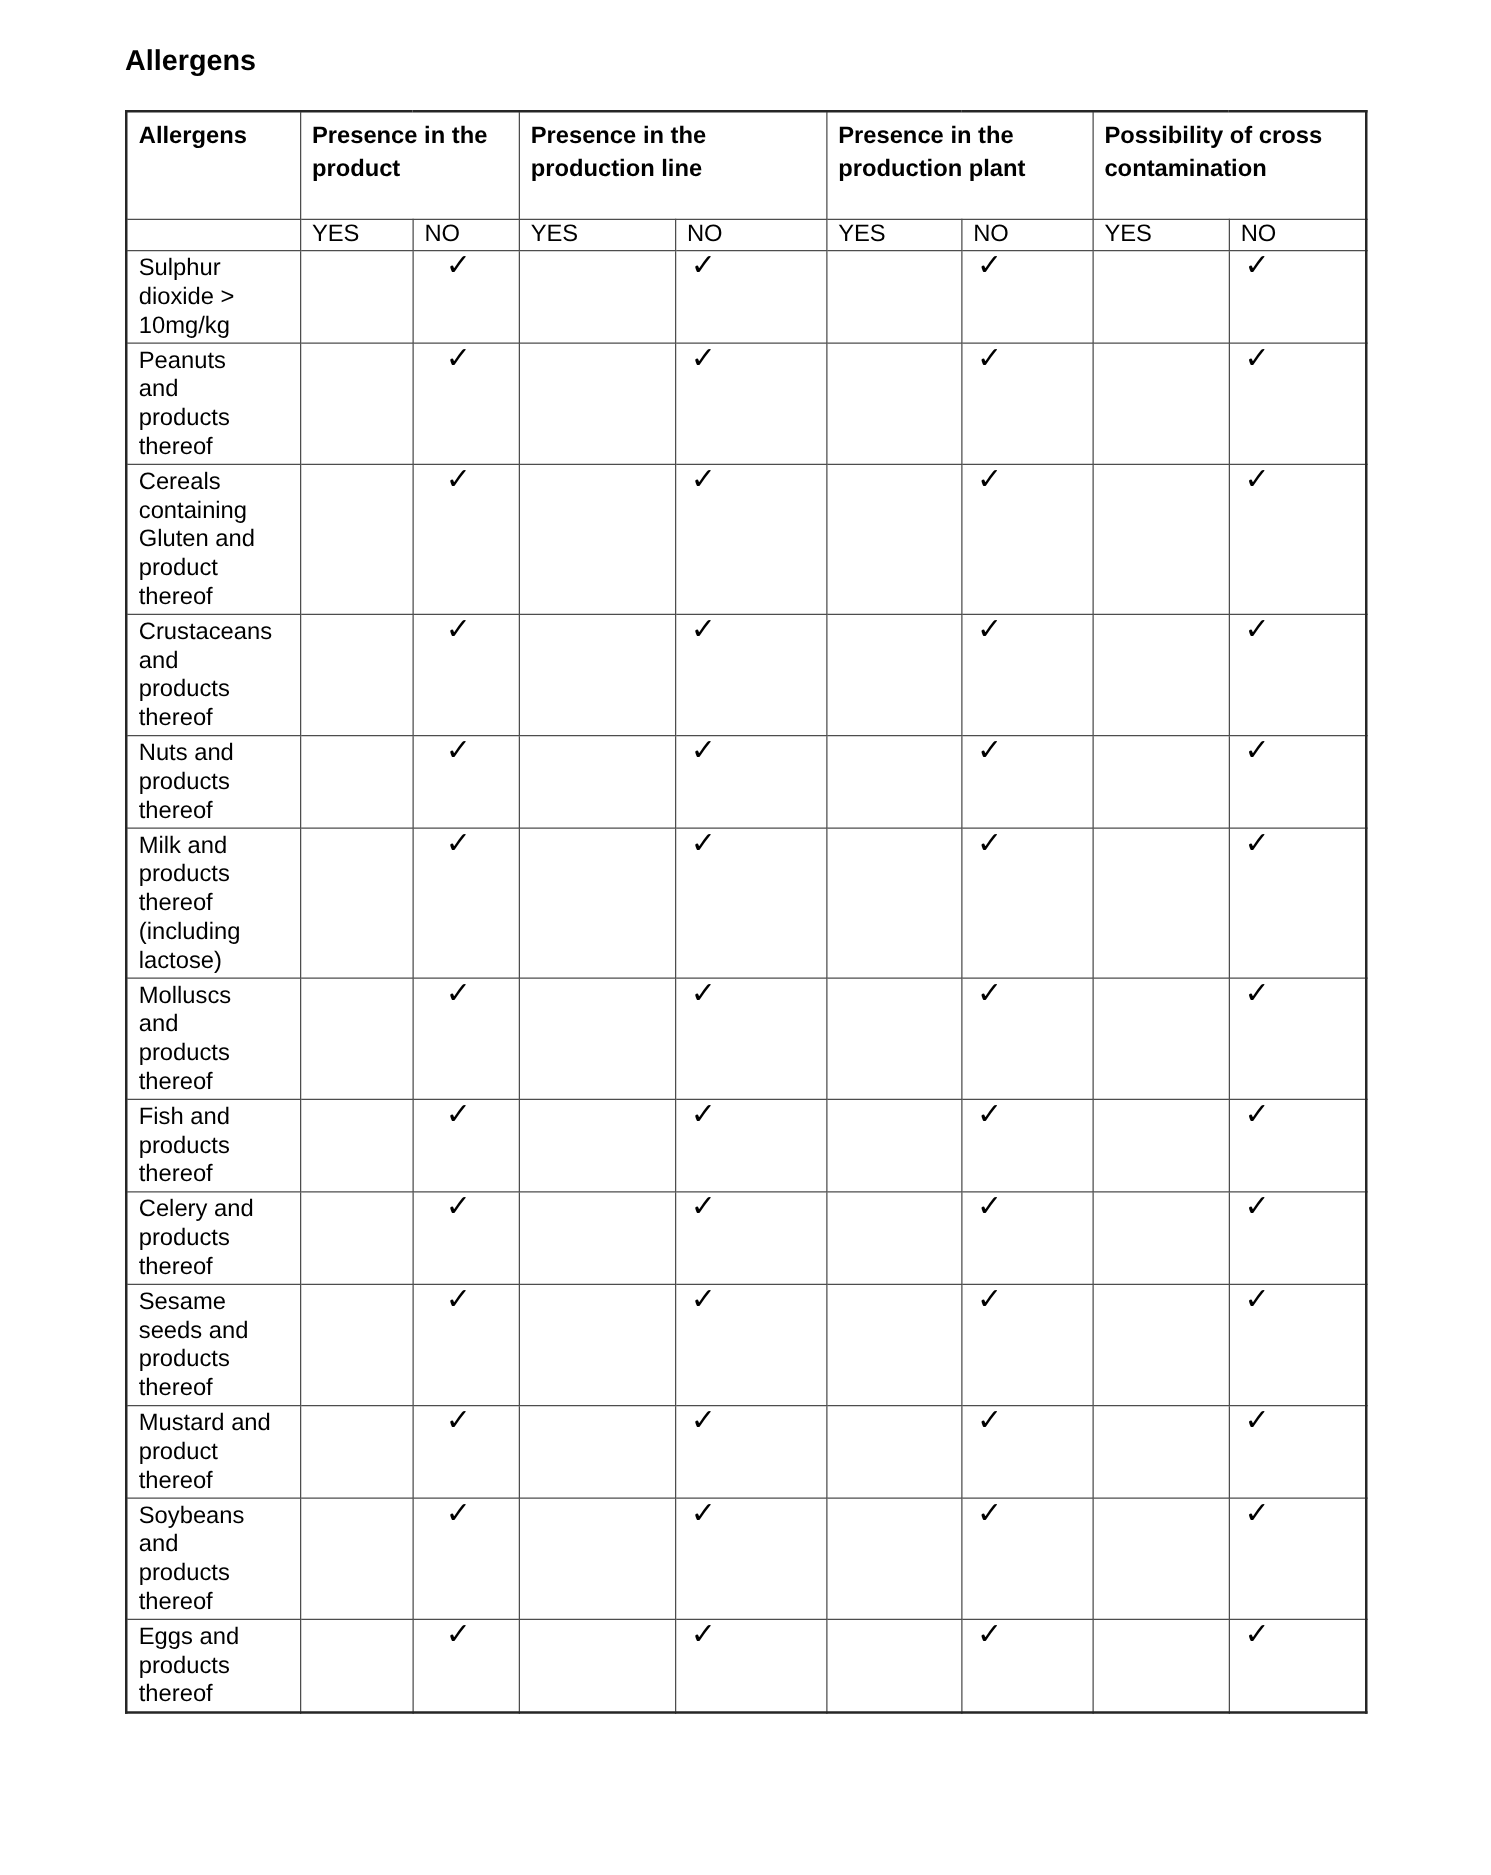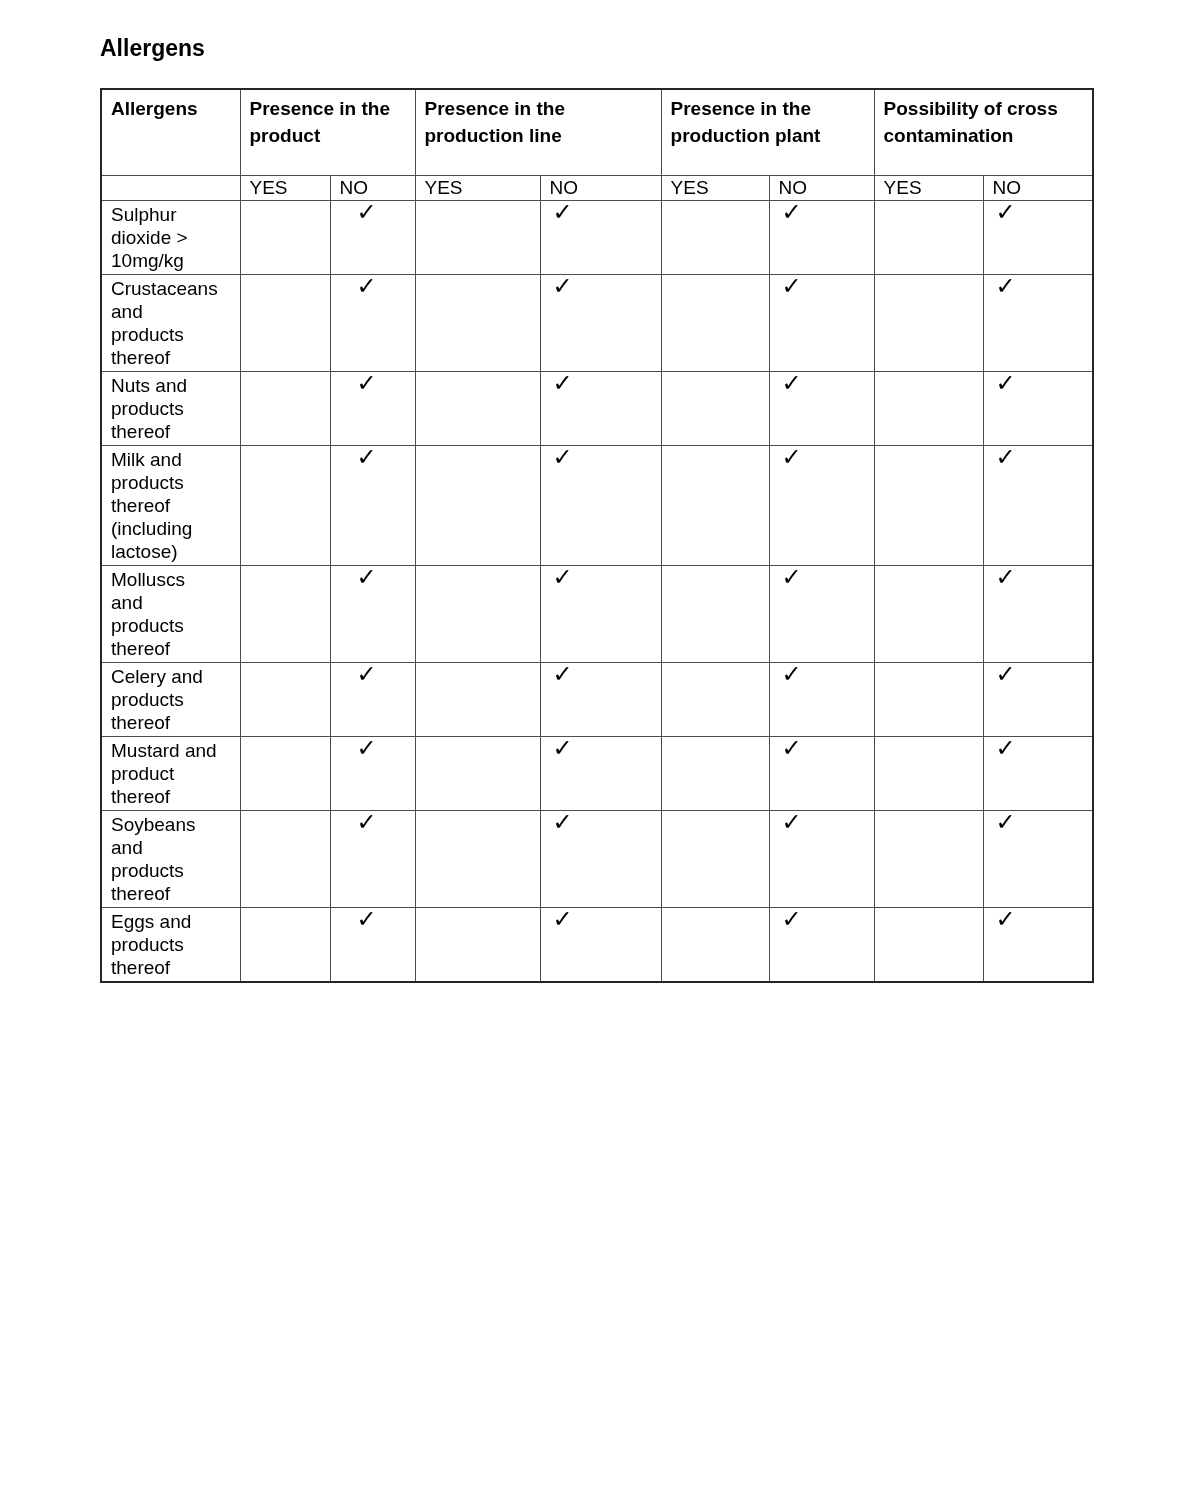--- a/index.html
+++ b/index.html
@@ -138,20 +138,49 @@
           <td class="check-cell"></td>
           <td class="check-cell indent-lg"><span class="check">✓</span></td>
           <td class="check-cell"></td>
           <td class="check-cell"><span class="check">✓</span></td>
           <td class="check-cell"></td>
           <td class="check-cell"><span class="check">✓</span></td>
           <td class="check-cell"></td>
           <td class="check-cell"><span class="check">✓</span></td>
         </tr>
         <tr>
+          <td class="label-cell">Peanuts
+and
+products
+thereof</td>
+          <td class="check-cell"></td>
+          <td class="check-cell indent-lg"><span class="check">✓</span></td>
+          <td class="check-cell"></td>
+          <td class="check-cell"><span class="check">✓</span></td>
+          <td class="check-cell"></td>
+          <td class="check-cell"><span class="check">✓</span></td>
+          <td class="check-cell"></td>
+          <td class="check-cell"><span class="check">✓</span></td>
+        </tr>
+        <tr>
+          <td class="label-cell">Cereals
+containing
+Gluten and
+product
+thereof</td>
+          <td class="check-cell"></td>
+          <td class="check-cell indent-lg"><span class="check">✓</span></td>
+          <td class="check-cell"></td>
+          <td class="check-cell"><span class="check">✓</span></td>
+          <td class="check-cell"></td>
+          <td class="check-cell"><span class="check">✓</span></td>
+          <td class="check-cell"></td>
+          <td class="check-cell"><span class="check">✓</span></td>
+        </tr>
+        <tr>
           <td class="label-cell">Crustaceans
 and
 products
 thereof</td>
           <td class="check-cell"></td>
           <td class="check-cell indent-lg"><span class="check">✓</span></td>
           <td class="check-cell"></td>
           <td class="check-cell"><span class="check">✓</span></td>
           <td class="check-cell"></td>
           <td class="check-cell"><span class="check">✓</span></td>
@@ -194,21 +223,48 @@
           <td class="check-cell"></td>
           <td class="check-cell indent-lg"><span class="check">✓</span></td>
           <td class="check-cell"></td>
           <td class="check-cell"><span class="check">✓</span></td>
           <td class="check-cell"></td>
           <td class="check-cell"><span class="check">✓</span></td>
           <td class="check-cell"></td>
           <td class="check-cell"><span class="check">✓</span></td>
         </tr>
         <tr>
+          <td class="label-cell">Fish and
+products
+thereof</td>
+          <td class="check-cell"></td>
+          <td class="check-cell indent-lg"><span class="check">✓</span></td>
+          <td class="check-cell"></td>
+          <td class="check-cell"><span class="check">✓</span></td>
+          <td class="check-cell"></td>
+          <td class="check-cell"><span class="check">✓</span></td>
+          <td class="check-cell"></td>
+          <td class="check-cell"><span class="check">✓</span></td>
+        </tr>
+        <tr>
           <td class="label-cell">Celery and
+products
+thereof</td>
+          <td class="check-cell"></td>
+          <td class="check-cell indent-lg"><span class="check">✓</span></td>
+          <td class="check-cell"></td>
+          <td class="check-cell"><span class="check">✓</span></td>
+          <td class="check-cell"></td>
+          <td class="check-cell"><span class="check">✓</span></td>
+          <td class="check-cell"></td>
+          <td class="check-cell"><span class="check">✓</span></td>
+        </tr>
+        <tr>
+          <td class="label-cell">Sesame
+seeds and
 products
 thereof</td>
           <td class="check-cell"></td>
           <td class="check-cell indent-lg"><span class="check">✓</span></td>
           <td class="check-cell"></td>
           <td class="check-cell"><span class="check">✓</span></td>
           <td class="check-cell"></td>
           <td class="check-cell"><span class="check">✓</span></td>
           <td class="check-cell"></td>
           <td class="check-cell"><span class="check">✓</span></td>

